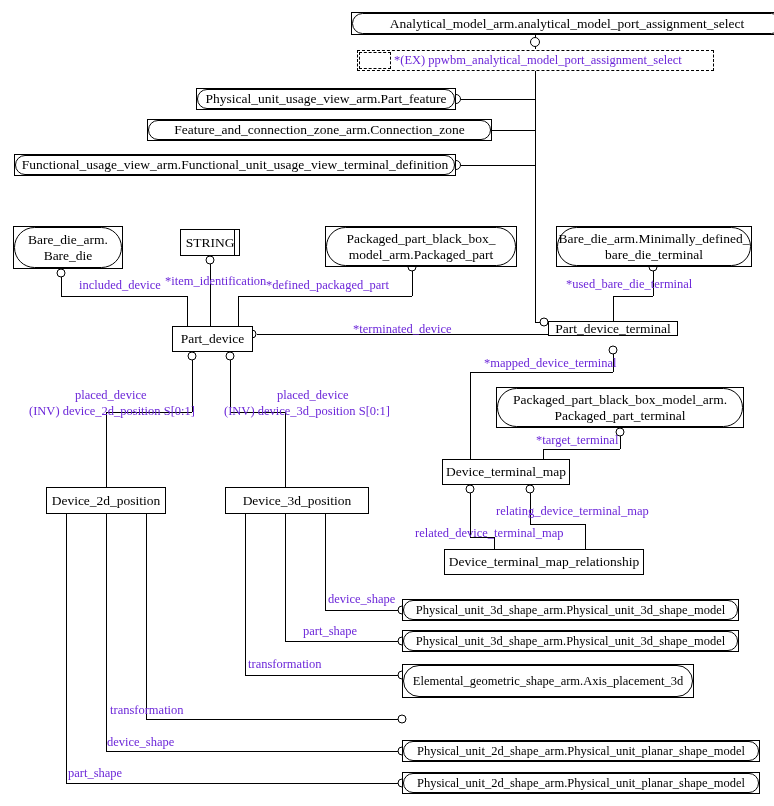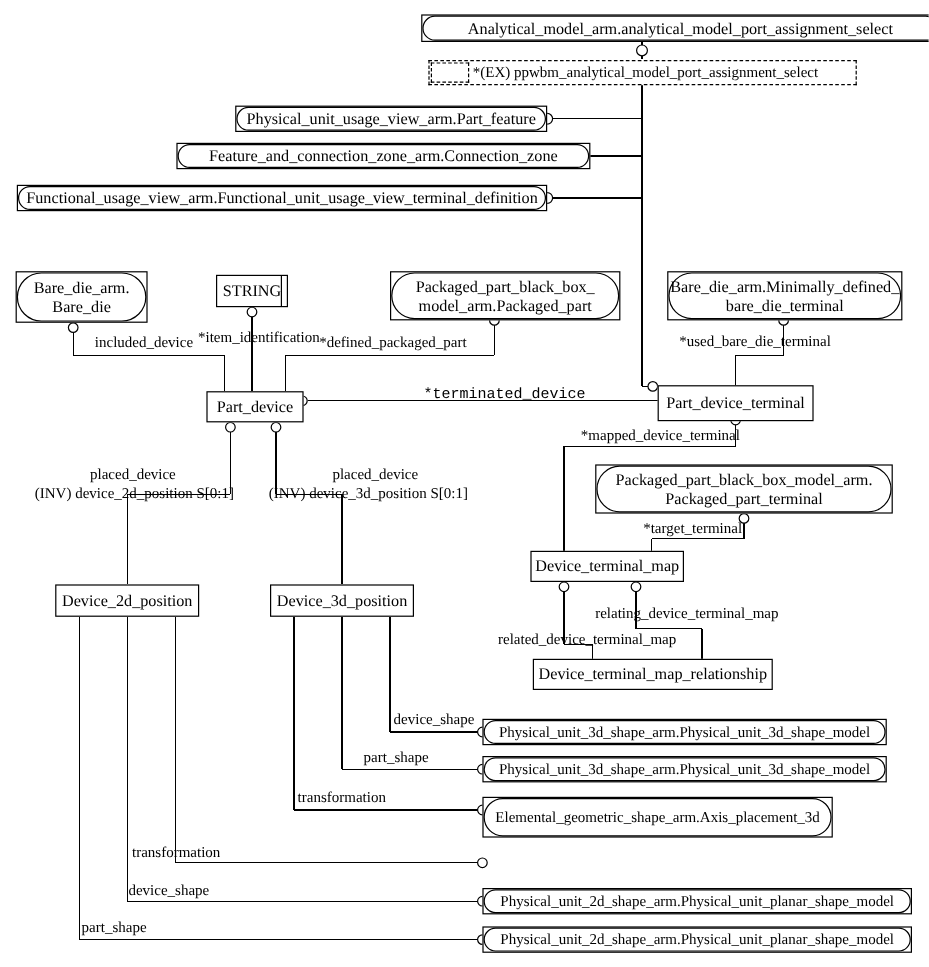--- a/index.html
+++ b/index.html
@@ -6,21 +6,21 @@
   body{font-family:"Liberation Serif","DejaVu Serif",serif;}
   #canvas{position:relative;width:774px;height:806px;background:#fff;overflow:hidden;}
   svg.wires{position:absolute;left:0;top:0;width:774px;height:806px;pointer-events:none;}
   .ent{position:absolute;box-sizing:border-box;border:1px solid #000;background:#fff;}
   .ent .inner{position:absolute;left:0;top:0;right:0;bottom:0;display:flex;align-items:center;
     justify-content:center;text-align:center;line-height:1.12;}
   .rnd .inner{border:1px solid #000;border-radius:999px;box-sizing:border-box;}
   .pad{padding:0 7px;}
   .t13{font-size:13.5px;}
   .t12{font-size:12.5px;}
-  .lbl{position:absolute;font-size:12.5px;color:#000000;white-space:nowrap;}
+  .lbl{position:absolute;font-size:12.5px;color:#6d28d9;white-space:nowrap;}
   .dashbox{position:absolute;box-sizing:border-box;border:1.6px dashed #000;background:#fff;}
   .dashsub{position:absolute;box-sizing:border-box;border:1.6px dashed #000;background:#fff;}
   .dblright{position:absolute;top:0;bottom:0;width:0;border-left:1px solid #000;}
 </style>
 </head>
 <body>
 
 <div id="canvas">
 
   <svg class="wires" viewBox="0 0 774 806">
@@ -172,21 +172,21 @@
         <span>Bare_die_arm.Minimally_defined_</span><br>
         <span>bare_die_terminal</span>
       </span>
     </div>
   </div>
 
   <div class="ent" style="left:172px;top:326px;width:81px;height:26px;">
     <div class="inner pad t13">Part_device</div>
   </div>
 
-  <div class="ent" style="left:548px;top:321px;width:130px;height:30px;">
+  <div class="ent" style="left:548px;top:321px;width:130px;height:15px;">
     <div class="inner pad t13">Part_device_terminal</div>
   </div>
 
   <div class="ent rnd" style="left:496px;top:387px;width:248px;height:41px;">
     <div class="inner pad t13">
       <span>
         <span>Packaged_part_black_box_model_arm.</span><br>
         <span>Packaged_part_terminal</span>
       </span>
     </div>
@@ -197,21 +197,21 @@
   </div>
 
   <div class="ent" style="left:444px;top:549px;width:200px;height:26px;">
     <div class="inner pad t13">Device_terminal_map_relationship</div>
   </div>
 
   <div class="ent" style="left:46px;top:487px;width:120px;height:27px;">
     <div class="inner pad t13">Device_2d_position</div>
   </div>
 
-  <div class="ent" style="left:225px;top:487px;width:120px;height:27px;">
+  <div class="ent" style="left:225px;top:487px;width:144px;height:27px;">
     <div class="inner pad t13">Device_3d_position</div>
   </div>
 
   <div class="ent rnd" style="left:402px;top:599px;width:337px;height:22px;">
     <div class="inner pad t12">Physical_unit_3d_shape_arm.Physical_unit_3d_shape_model</div>
   </div>
 
   <div class="ent rnd" style="left:402px;top:630px;width:337px;height:22px;">
     <div class="inner pad t12">Physical_unit_3d_shape_arm.Physical_unit_3d_shape_model</div>
   </div>
@@ -226,21 +226,21 @@
   </div>
 
   <div class="ent rnd" style="left:402px;top:772px;width:358px;height:22px;">
     <div class="inner pad t12">Physical_unit_2d_shape_arm.Physical_unit_planar_shape_model</div>
   </div>
 
   <div class="lbl" style="left:79px;top:278px;">included_device</div>
   <div class="lbl" style="left:165px;top:274px;">*item_identification</div>
   <div class="lbl" style="left:266px;top:278px;">*defined_packaged_part</div>
   <div class="lbl" style="left:566px;top:277px;">*used_bare_die_terminal</div>
-  <div class="lbl" style="left:353px;top:322px;font-family:Liberation Mono, monospace;">*terminated_device</div>
+  <div class="lbl" style="left:353px;top:322px;">*terminated_device</div>
   <div class="lbl" style="left:484px;top:356px;">*mapped_device_terminal</div>
   <div class="lbl" style="left:536px;top:433px;">*target_terminal</div>
   <div class="lbl" style="left:496px;top:504px;">relating_device_terminal_map</div>
   <div class="lbl" style="left:415px;top:526px;">related_device_terminal_map</div>
 
   <div class="lbl" style="left:75px;top:388px;">placed_device</div>
   <div class="lbl" style="left:29px;top:404px;">(INV) device_2d_position S[0:1]</div>
   <div class="lbl" style="left:277px;top:388px;">placed_device</div>
   <div class="lbl" style="left:224px;top:404px;">(INV) device_3d_position S[0:1]</div>
 

